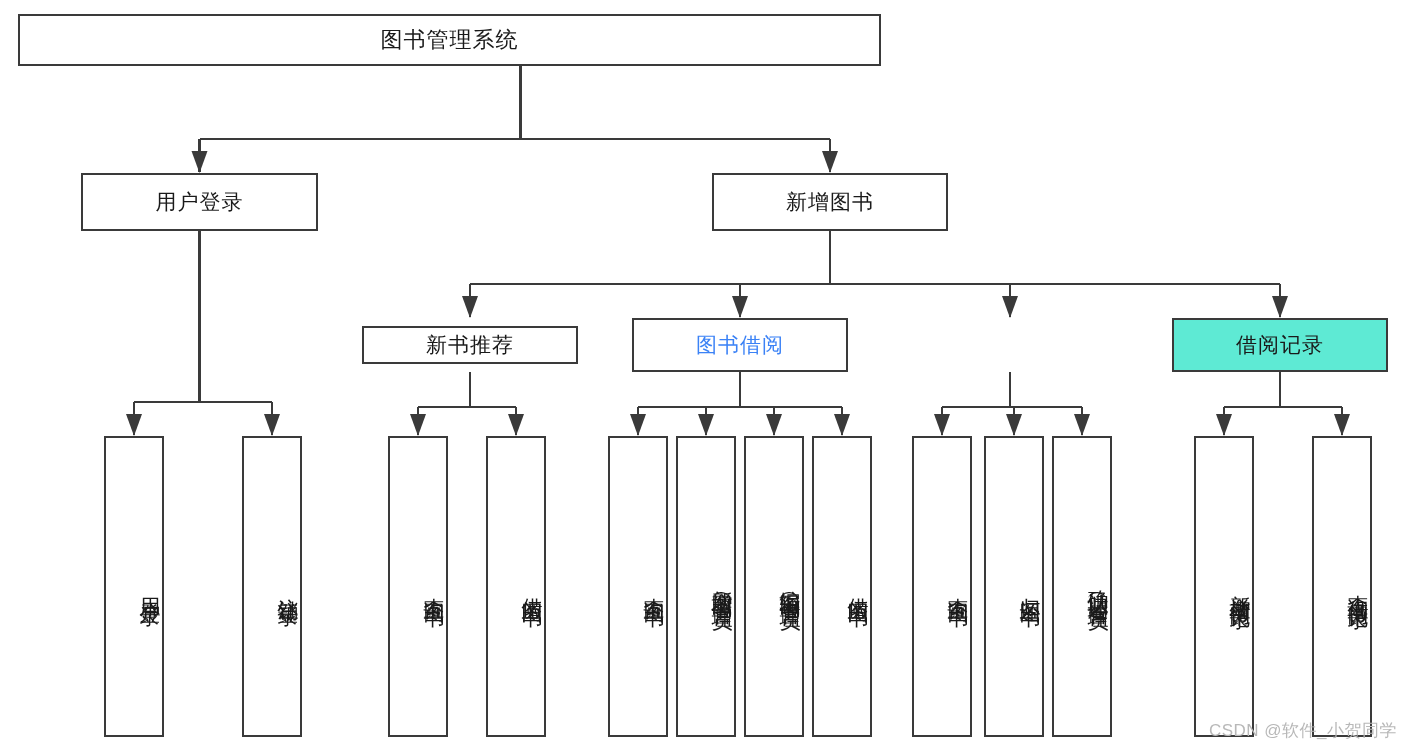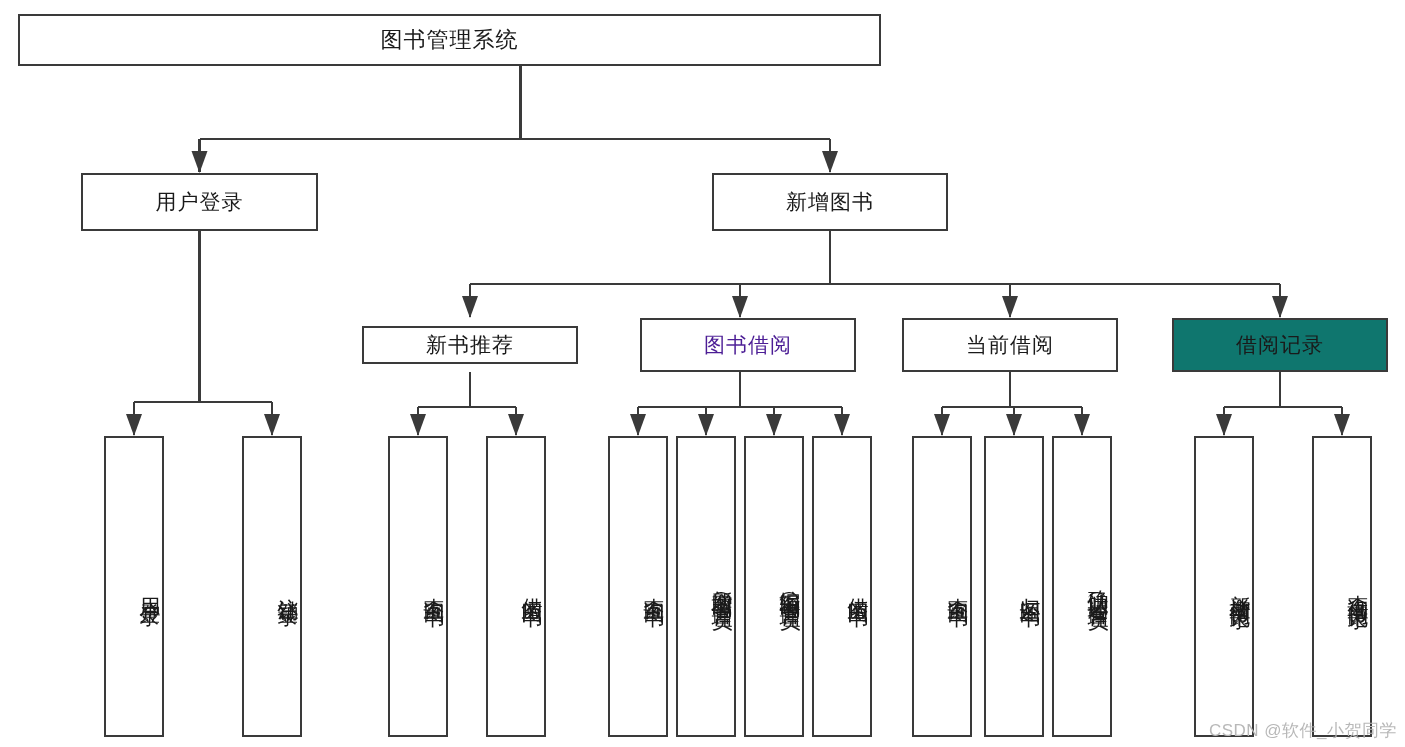--- a/index.html
+++ b/index.html
@@ -138,27 +138,24 @@
   <div class="node horiz" style="left: 81px; top: 173px; width: 237px; height: 58px; border-color: rgb(58, 58, 58); background: rgb(255, 255, 255); color: rgb(26, 26, 26);">
     <span class="nodetext">用户登录</span>
   </div>
   <div class="node horiz" style="left: 712px; top: 173px; width: 236px; height: 58px; border-color: rgb(58, 58, 58); background: rgb(255, 255, 255); color: rgb(26, 26, 26);">
     <span class="nodetext">新增图书</span>
   </div>
 
   <div class="node horiz" style="left: 362px; top: 318px; width: 216px; height: 38px; border-color: rgb(58, 58, 58); background: rgb(255, 255, 255); color: rgb(26, 26, 26); margin-top: 8px;">
     <span class="nodetext">新书推荐</span>
   </div>
-  <div class="node horiz" style="left: 632px; top: 318px; width: 216px; height: 54px; border-color: rgb(58, 58, 58); background: rgb(255, 255, 255); color: #4c1d95; margin-left: 8px;">
+  <div class="node horiz" style="left: 632px; top: 318px; width: 216px; height: 54px; border-color: rgb(58, 58, 58); background: rgb(255, 255, 255); color: #3b82f6;">
     <span class="nodetext">图书借阅</span>
   </div>
-  <div class="node horiz" style="left: 902px; top: 318px; width: 216px; height: 54px; border-color: rgb(58, 58, 58); background: rgb(255, 255, 255); color: rgb(26, 26, 26);">
-    <span class="nodetext">当前借阅</span>
-  </div>
-  <div class="node horiz" style="left: 1172px; top: 318px; width: 216px; height: 54px; border-color: rgb(58, 58, 58); background: #0f766e; color: rgb(26, 26, 26);">
+  <div class="node horiz" style="left: 1172px; top: 318px; width: 216px; height: 54px; border-color: rgb(58, 58, 58); background: #5eead4; color: rgb(26, 26, 26);">
     <span class="nodetext">借阅记录</span>
   </div>
 
   <div class="node vert" style="left: 104px; top: 436px; width: 60px; height: 301px; border-color: rgb(58, 58, 58); background: rgb(255, 255, 255); color: rgb(26, 26, 26);">
     <span class="nodetext">用户登录</span>
   </div>
   <div class="node vert" style="left: 242px; top: 436px; width: 60px; height: 301px; border-color: rgb(58, 58, 58); background: rgb(255, 255, 255); color: rgb(26, 26, 26);">
     <span class="nodetext">注销登录</span>
   </div>
 

